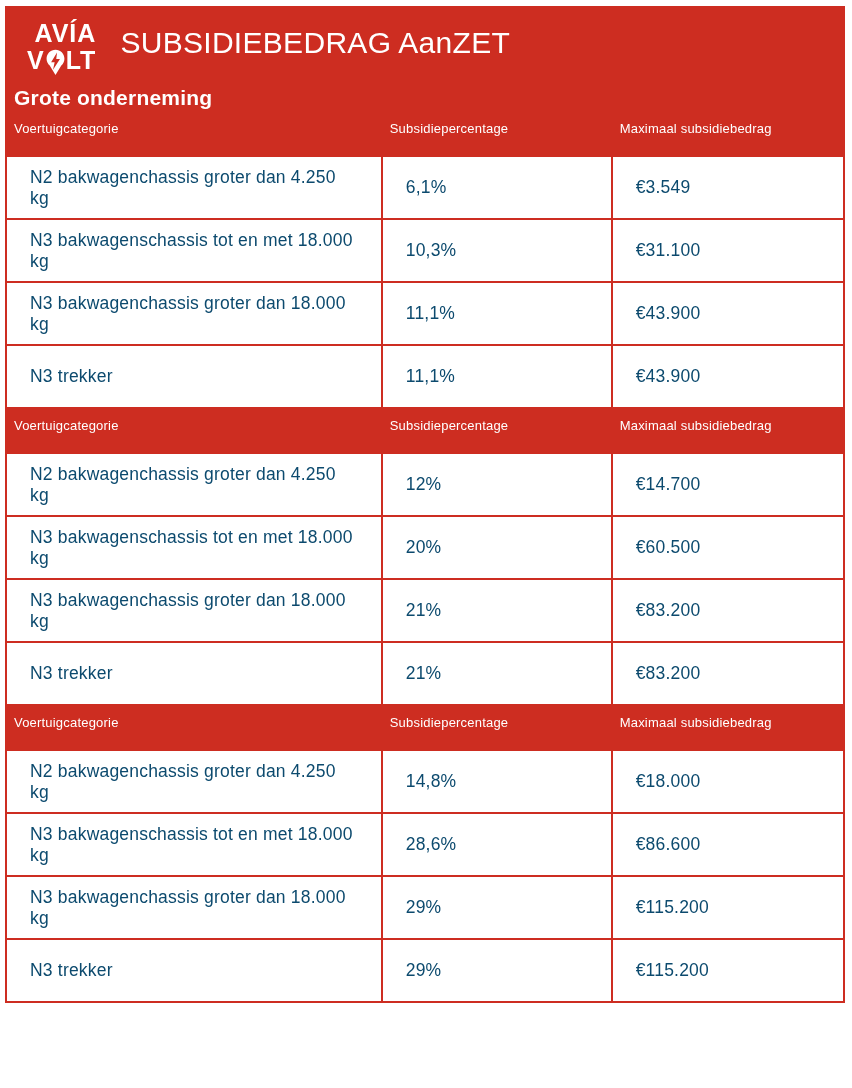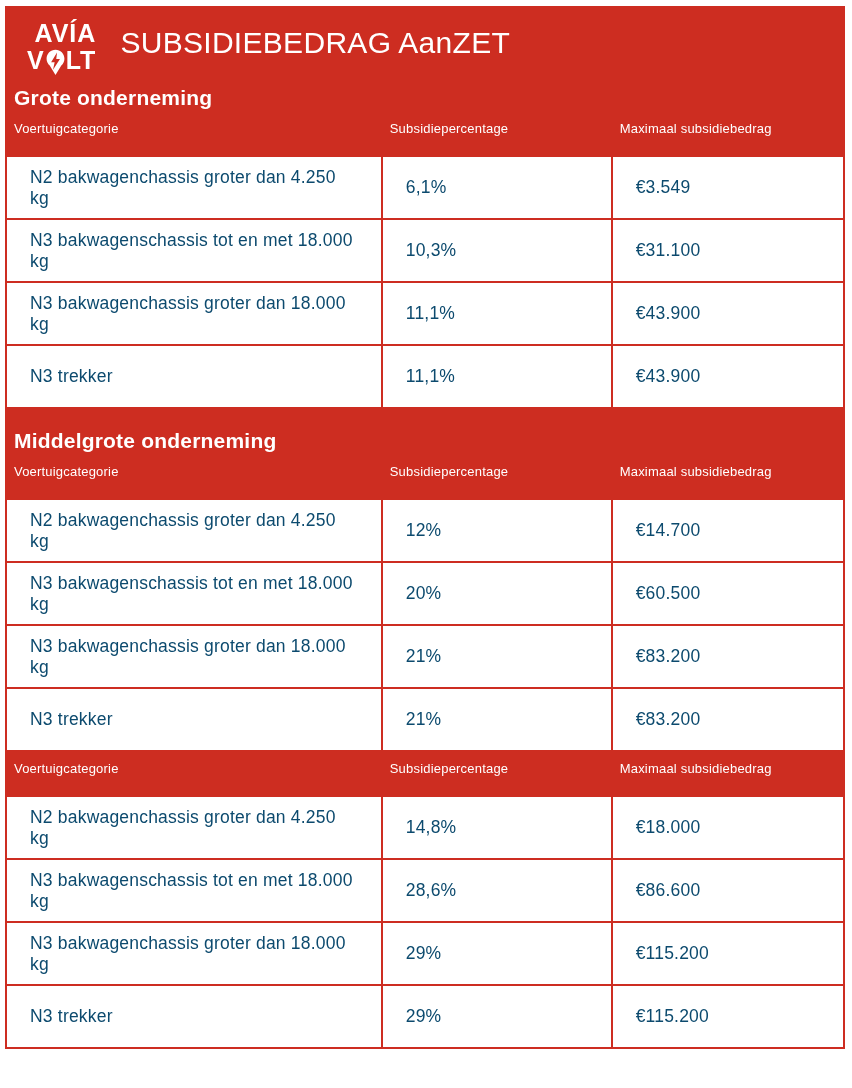--- a/index.html
+++ b/index.html
@@ -150,21 +150,20 @@
               </tr>
               <tr>
                 <td class="c1">N3 trekker</td>
                 <td class="c2">11,1%</td>
                 <td class="c3">€43.900</td>
               </tr>
             </tbody>
           </table>
         </section>
         <section class="section">
-          <h2 class="section-title">Middelgrote onderneming</h2>
           <table class="grid">
             <thead>
               <tr>
                 <th class="c1">Voertuigcategorie</th>
                 <th class="c2">Subsidiepercentage</th>
                 <th class="c3">Maximaal subsidiebedrag</th>
               </tr>
             </thead>
             <tbody>
               <tr>

